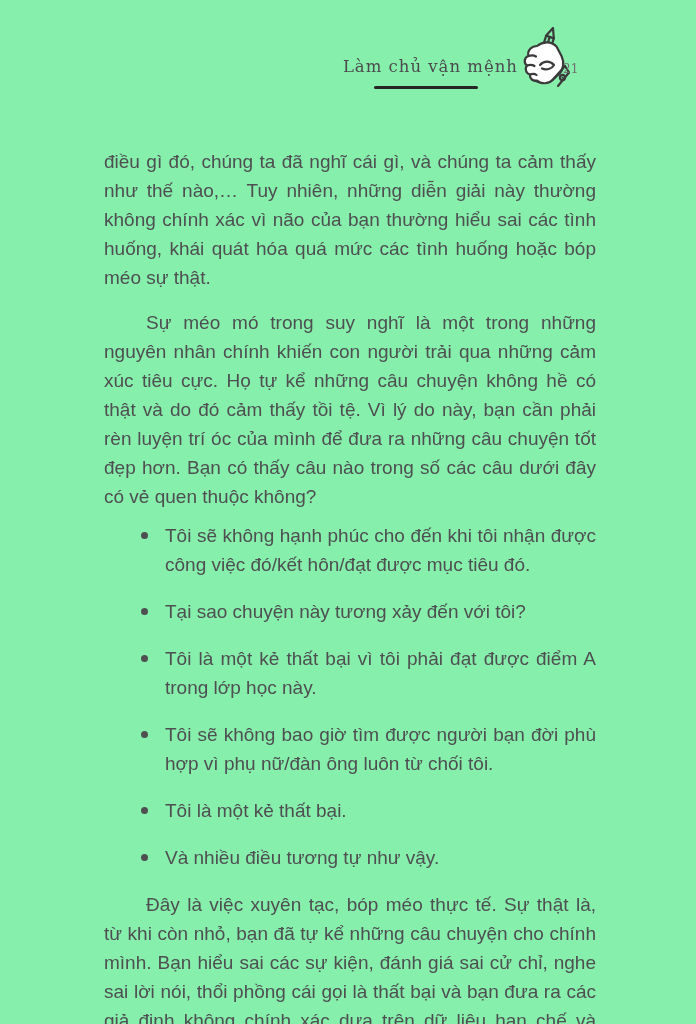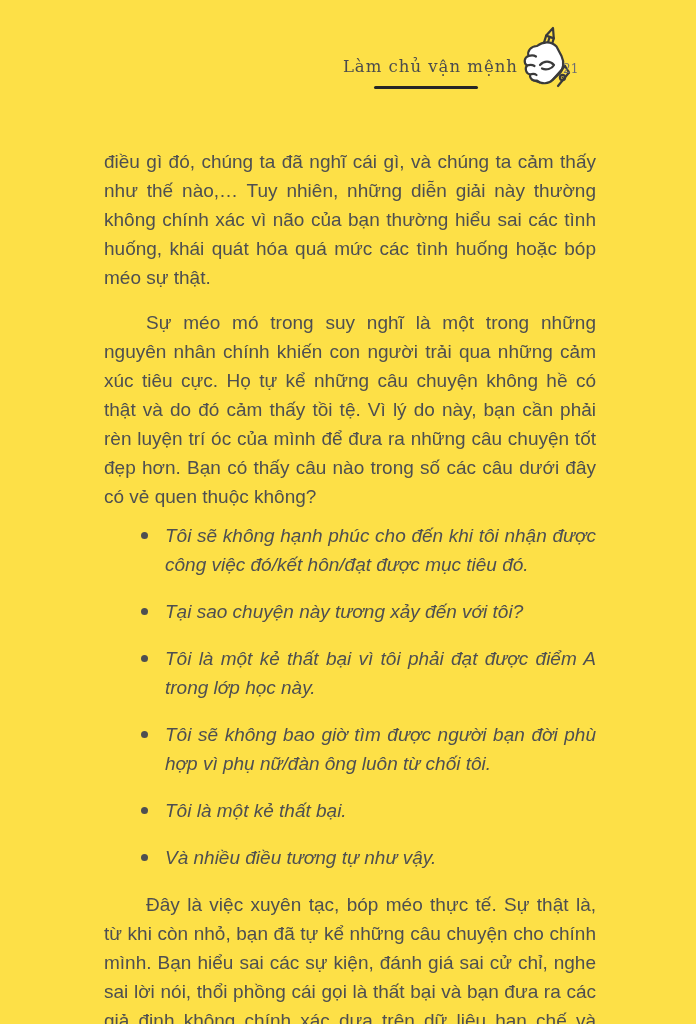--- a/index.html
+++ b/index.html
@@ -3,21 +3,21 @@
 <meta charset="utf-8">
 <style>
   html, body { margin: 0; padding: 0; }
   body {
     width: 696px; height: 1024px;
     background: #ffffff;
     position: relative;
     font-family: "Liberation Sans", sans-serif;
     overflow: hidden;
   }
-  .page { position: absolute; inset: 0; background: #fde047; }
+  .page { position: absolute; inset: 0; background: #86efac; }
 
   
   .running-title {
     position: absolute;
     top: 57px; right: 178px;
     font-family: "DejaVu Serif", serif;
     font-size: 16.5px;
     letter-spacing: 1px;
     color: #4b4b4d;
     white-space: nowrap;
@@ -51,21 +51,20 @@
     font-size: 19px;
     line-height: 29px;
     text-align: justify;
   }
   main p { margin: 16px 0 10px 0; }
   main p.indent { text-indent: 42px; }
   ul.story-list {
     list-style: none;
     margin: 8px 0 10px 0;
     padding: 0;
-    font-style: italic;
   }
   ul.story-list li {
     position: relative;
     padding-left: 61px;
     margin-bottom: 18px;
   }
   ul.story-list li::before {
     content: "";
     position: absolute;
     left: 37px; top: 11px;

